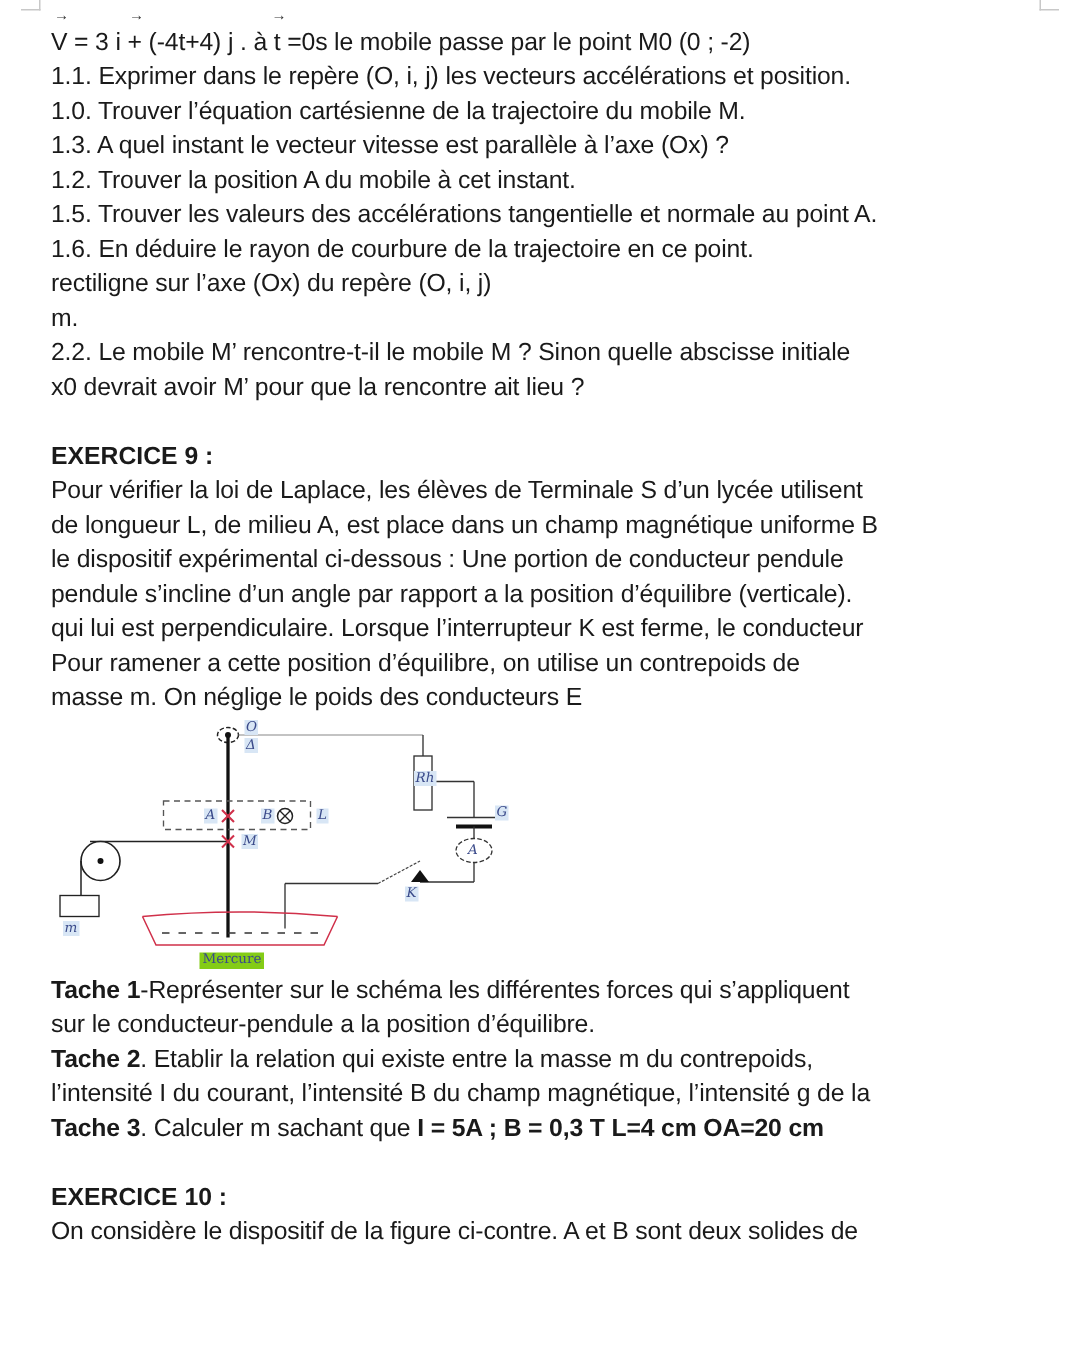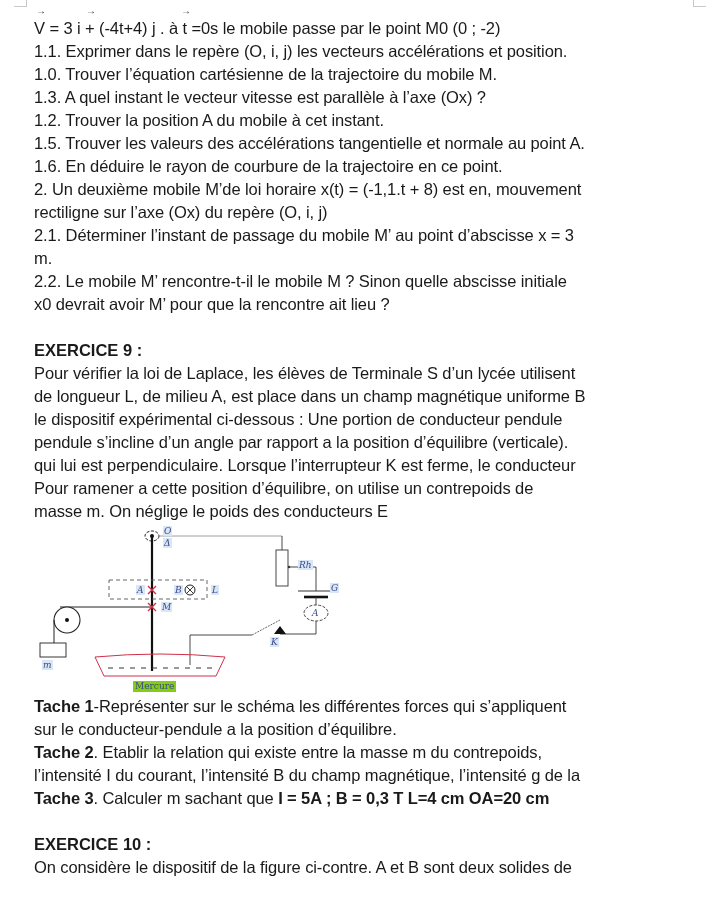--- a/index.html
+++ b/index.html
@@ -38,25 +38,23 @@
   </div>
 
   <div class="line">
     <span>1.1. Exprimer dans le repère </span><span class="it">(O, i, j)</span><span> les vecteurs accélérations </span><span class="it">et</span><span> position.</span>
   </div>
   <div class="line">1.0. Trouver l’équation cartésienne de la trajectoire du mobile M.</div>
   <div class="line">1.3. A quel instant le vecteur vitesse est parallèle à l’axe (Ox) ?</div>
   <div class="line">1.2. Trouver la position A du mobile à cet instant.</div>
   <div class="line">1.5. Trouver les valeurs des accélérations tangentielle et normale au point A.</div>
   <div class="line">1.6. En déduire le rayon de courbure de la trajectoire en ce point.</div>
-  <div class="line">2. Un deuxième mobile M’de loi horaire x(t) = (-1,1.t + 8) est en, mouvement</div>
   <div class="line">
     <span>rectiligne sur l’axe (Ox) du repère </span><span class="it">(O, i, j)</span>
   </div>
-  <div class="line">2.1. Déterminer l’instant de passage du mobile M’ au point d’abscisse x = 3</div>
   <div class="line">m.</div>
   <div class="line">2.2. Le mobile M’ rencontre-t-il le mobile M ? Sinon quelle abscisse initiale</div>
   <div class="line">x0 devrait avoir M’ pour que la rencontre ait lieu ?</div>
 
   <div class="gap"></div>
 
   <div class="heading">EXERCICE 9 :</div>
   <div class="line">Pour vérifier la loi de Laplace, les élèves de Terminale S d’un lycée utilisent</div>
   <div class="line">de longueur L, de milieu A, est place dans un champ magnétique uniforme B</div>
   <div class="line">le dispositif expérimental ci-dessous : Une portion de conducteur pendule</div>
@@ -115,21 +113,21 @@
       <path d="M65 132 L74 151 L186 151 L195 132" fill="none" stroke="#d0304a" stroke-width="1"></path>
       <line x1="78" y1="143" x2="182" y2="143" stroke="#333" stroke-width="1" stroke-dasharray="5,6"></line>
     </svg>
     <span class="fig-label" style="left:133px;top:1px">O</span>
     <span class="fig-label" style="left:133px;top:13px">Δ</span>
     <span class="fig-label" style="left:106px;top:60px">A</span>
     <span class="fig-label" style="left:144px;top:60px">B</span>
     <span class="fig-label" style="left:181px;top:60px">L</span>
     <span class="fig-label" style="left:131px;top:77px">M</span>
     <span class="fig-label" style="left:12px;top:135px">m</span>
-    <span class="fig-label" style="left:268px;top:35px">Rh</span>
+    <span class="fig-label" style="left:246px;top:35px">Rh</span>
     <span class="fig-label" style="left:300px;top:58px">G</span>
     <span class="fig-label" style="left:281px;top:83px;background:transparent">A</span>
     <span class="fig-label" style="left:240px;top:112px">K</span>
     <span class="fig-caption" style="left:103px;top:156px">Mercure</span>
   </div>
 
   <div class="line">
     <span class="it b">Tache 1</span><span>-Représenter sur le schéma les différentes forces qui s’appliquent</span>
   </div>
   <div class="line">sur le conducteur-pendule a la position d’équilibre.</div>

